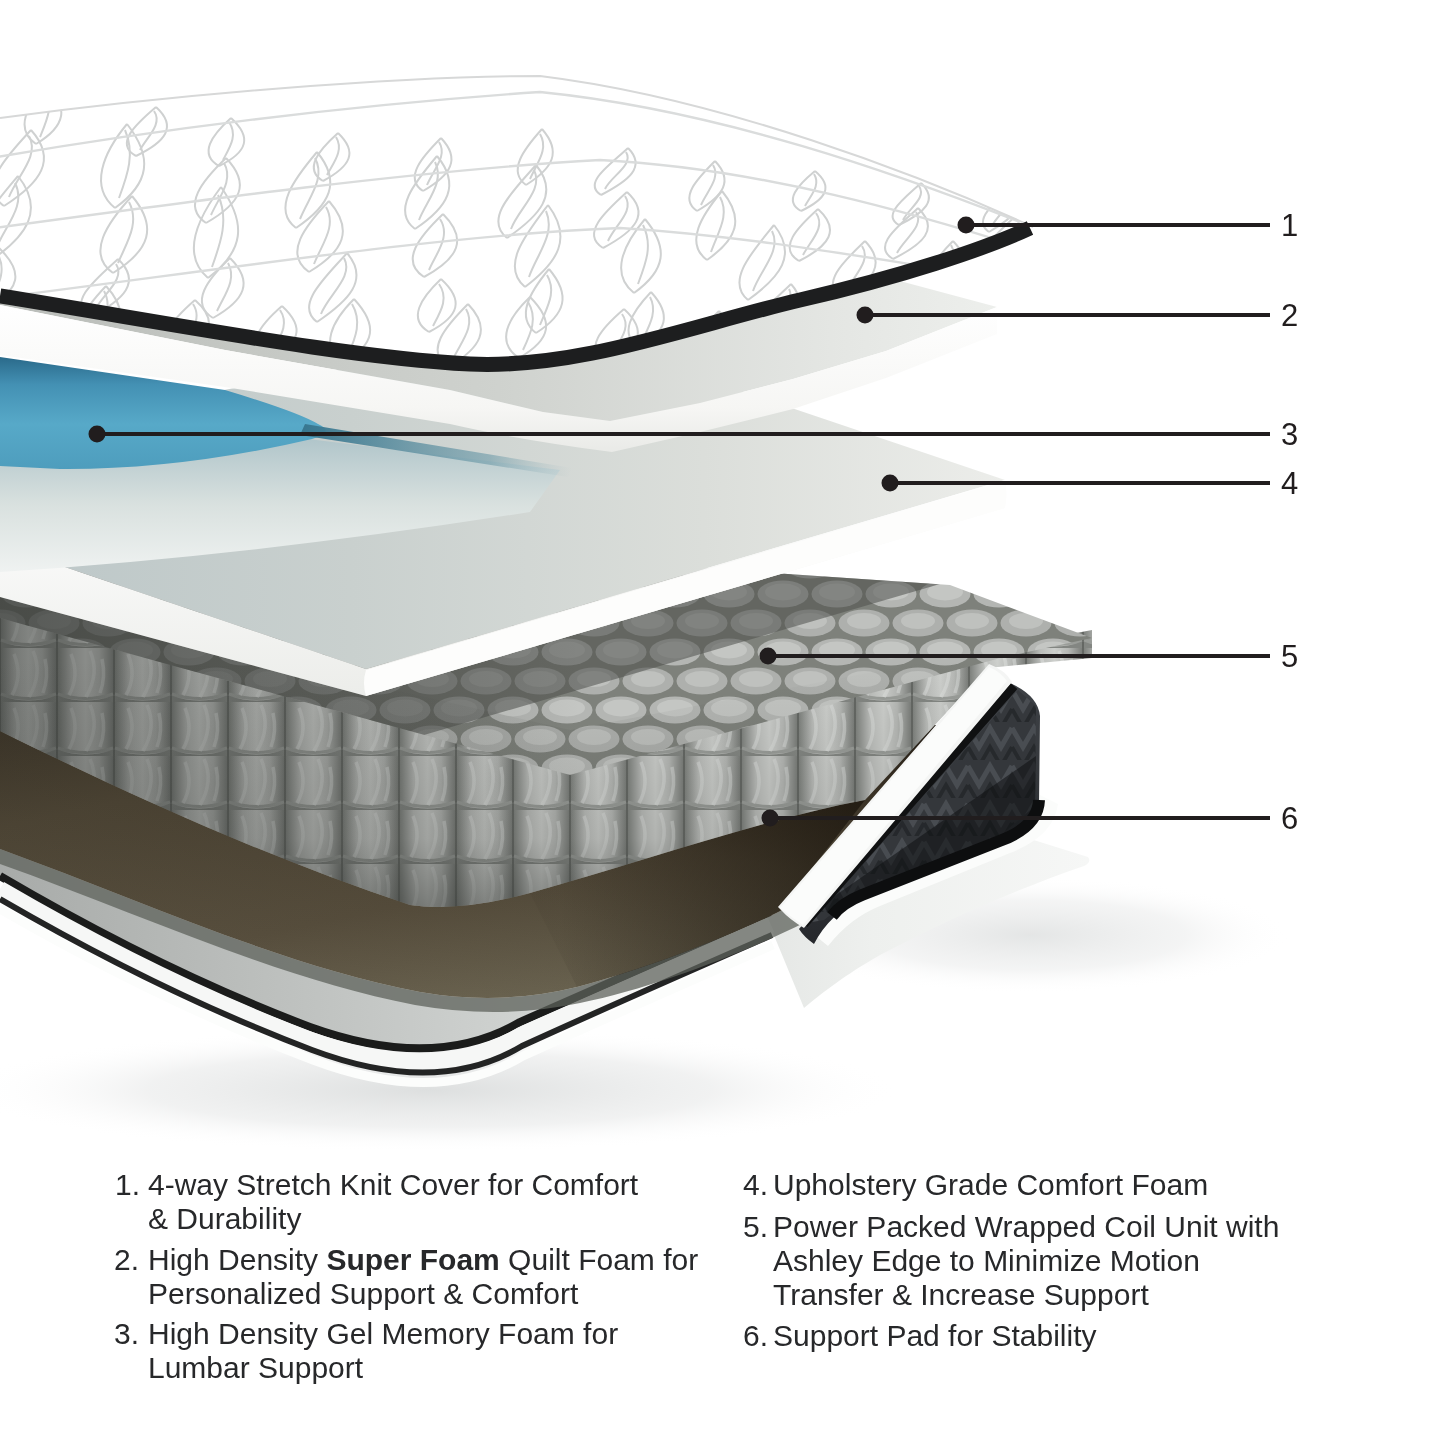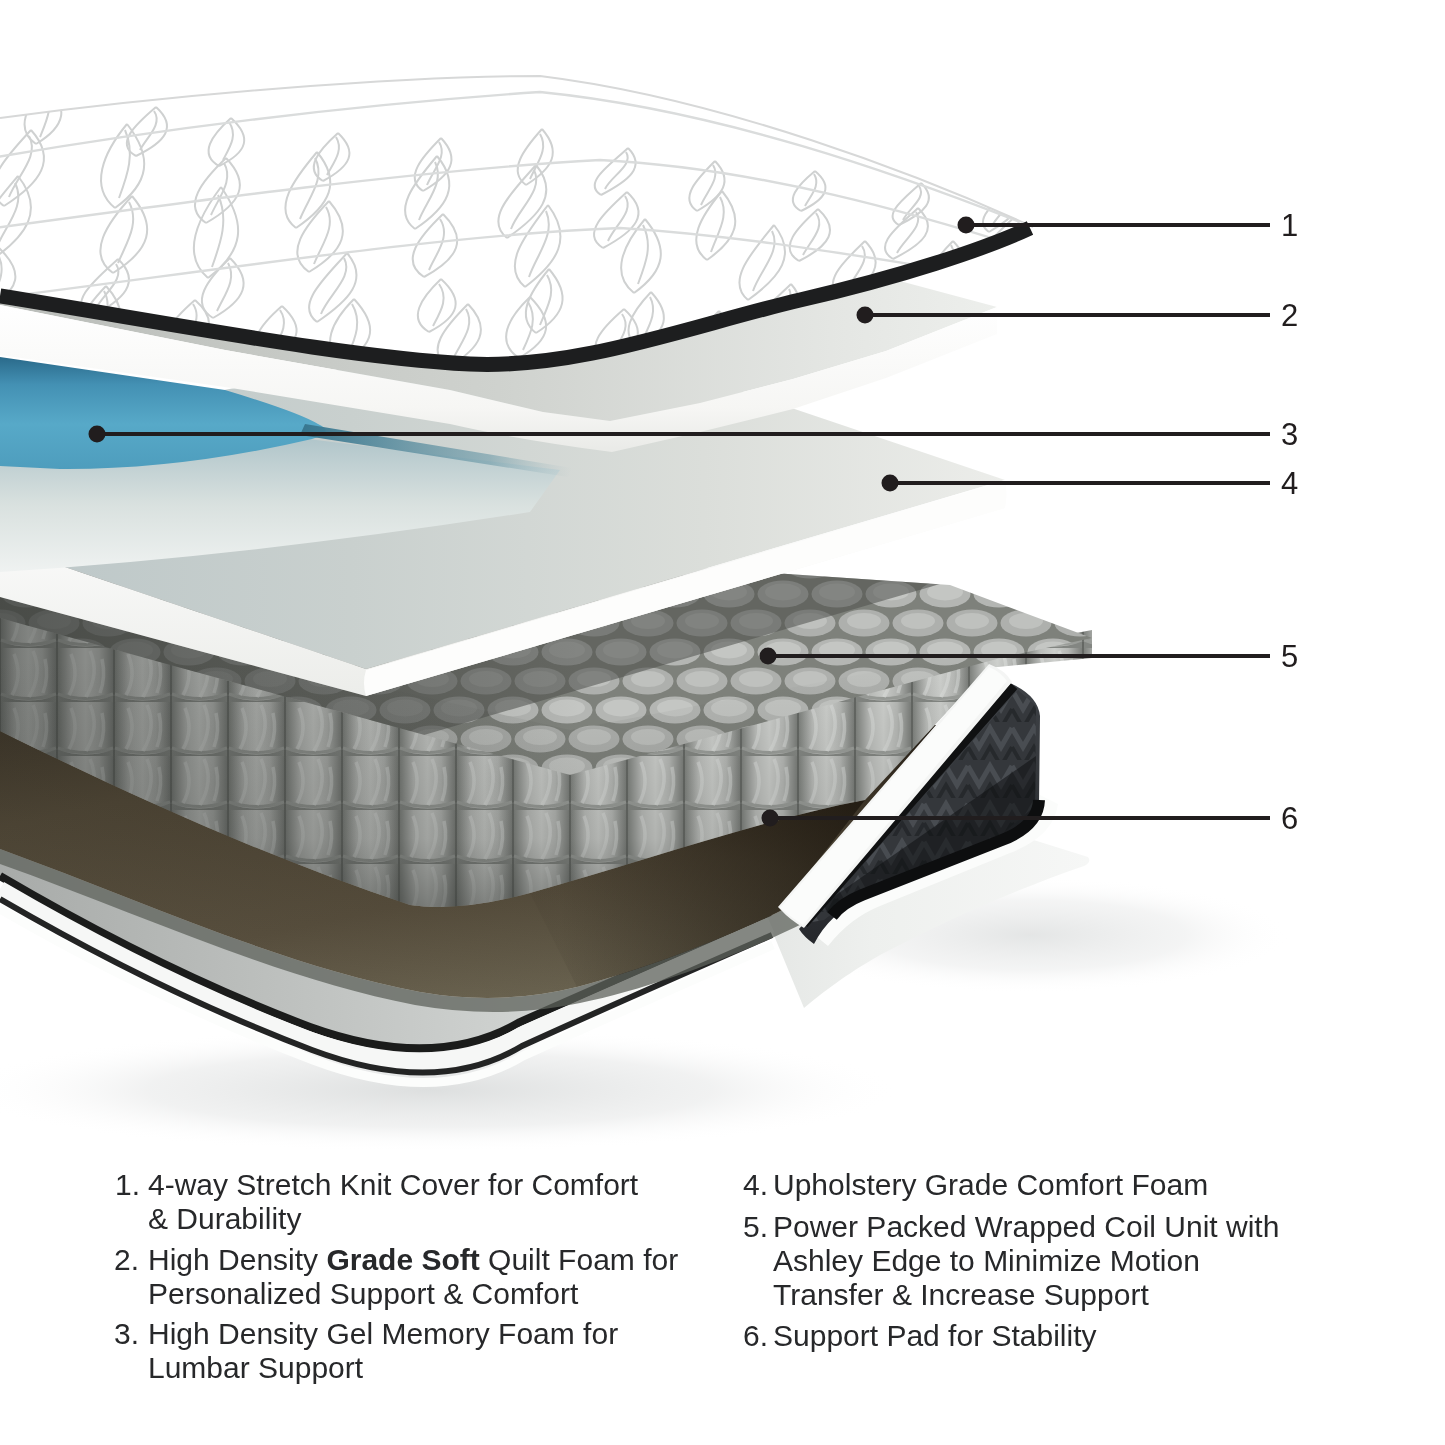--- a/index.html
+++ b/index.html
@@ -379,21 +379,21 @@
  <text x="1281" y="326">2</text>
  <text x="1281" y="445">3</text>
  <text x="1281" y="494">4</text>
  <text x="1281" y="667">5</text>
  <text x="1281" y="829">6</text>
 </g>
 </svg>
 
 <div class="col" style="left:148px;top:1168px;width:660px;">
  <div class="it" style="margin-bottom:7px;"><span class="num" style="left:-33px;">1.</span>4-way Stretch Knit Cover for Comfort<br>&amp; Durability</div>
- <div class="it" style="margin-bottom:6px;"><span class="num" style="left:-34px;">2.</span>High Density <b>Grade Soft</b> Quilt Foam for<br>Personalized Support &amp; Comfort</div>
+ <div class="it" style="margin-bottom:6px;"><span class="num" style="left:-34px;">2.</span>High Density <b>Super Foam</b> Quilt Foam for<br>Personalized Support &amp; Comfort</div>
  <div class="it"><span class="num" style="left:-34px;">3.</span>High Density Gel Memory Foam for<br>Lumbar Support</div>
 </div>
 <div class="col" style="left:773px;top:1168px;width:660px;">
  <div class="it" style="margin-bottom:8px;"><span class="num" style="left:-30px;">4.</span>Upholstery Grade Comfort Foam</div>
  <div class="it" style="margin-bottom:7px;"><span class="num" style="left:-30px;">5.</span>Power Packed Wrapped Coil Unit with<br>Ashley Edge to Minimize Motion<br>Transfer &amp; Increase Support</div>
  <div class="it"><span class="num" style="left:-30px;">6.</span>Support Pad for Stability</div>
 </div>
 </div>
 
 </body></html>

